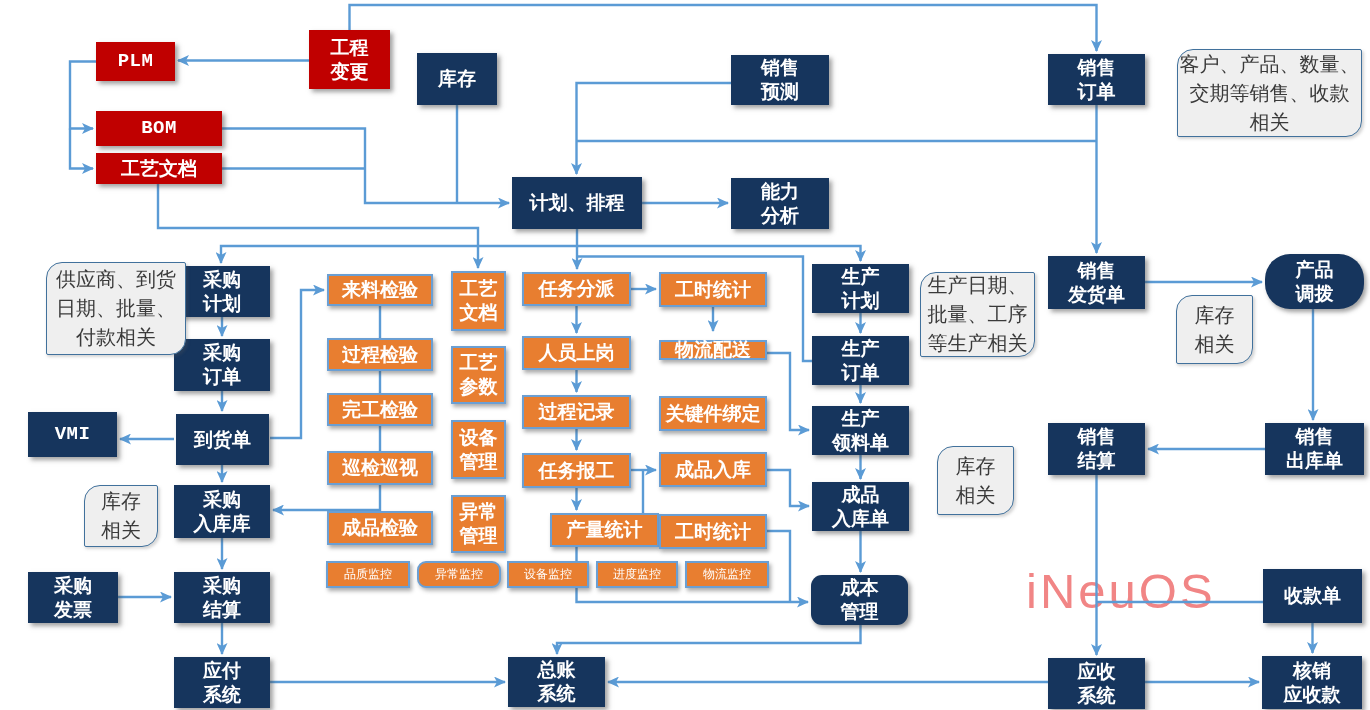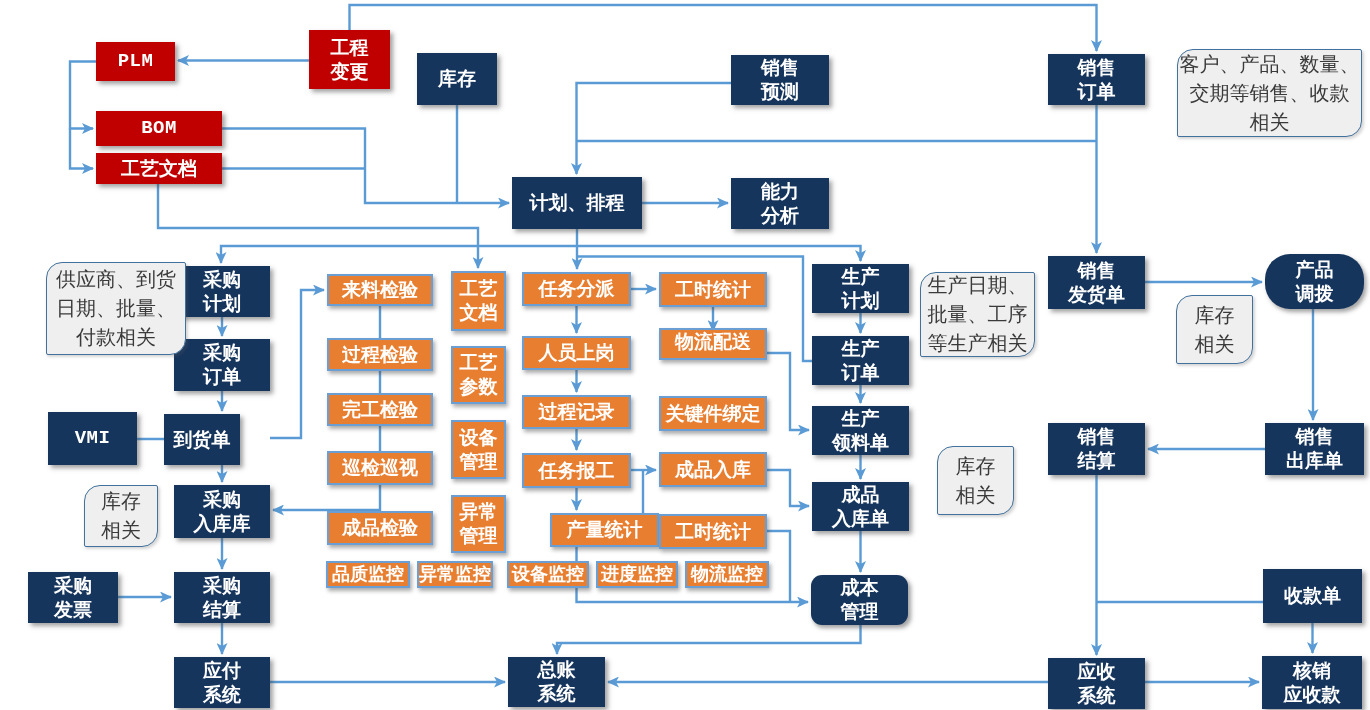--- a/index.html
+++ b/index.html
@@ -13,30 +13,31 @@
     text-align:center;white-space:pre-line;box-sizing:border-box;color:#ffffff;
     line-height:1.25;}
   .navy{background:var(--navy,#16355d);font-weight:700;font-size:19px;
     box-shadow:2.5px 3px 4.5px rgba(70,70,70,.5);}
   .navy.rounded{border-radius:11px;}
   .red{background:var(--red,#c00000);font-weight:700;font-size:19px;
     box-shadow:2.5px 3px 4.5px rgba(70,70,70,.5);}
   .latin{font-family:"Liberation Mono",monospace;font-size:19px;letter-spacing:.5px;}
   .orange{background:var(--orange,#e87e30);border:2px solid var(--orange-border,#6b9fd3);
     font-weight:600;font-size:19px;box-shadow:2px 2.5px 4px rgba(70,70,70,.45);}
-  .orange.small{font-size:18px;font-weight:700;}
+  .orange.small{font-size:12px;font-weight:400;}
   .note{background:var(--note-fill,#efefef);border:1.4px solid var(--note-border,#41719c);
     color:var(--note-text,#3a3a3a);font-family:"Liberation Serif",serif;font-size:20px;
     font-weight:400;border-radius:16px 2px 16px 2px;line-height:1.45;
     box-shadow:1.5px 2px 3px rgba(90,90,90,.25);}
 </style>
 </head>
 <body>
 
 <div class="canvas">
+  <div class="watermark" style="left:1026px;top:563px;">iNeuOS</div>
   <svg id="edges" viewBox="0 0 1370 710" xmlns="http://www.w3.org/2000/svg">
     <defs>
       <marker id="arrow" markerUnits="userSpaceOnUse" markerWidth="13" markerHeight="11" refX="11" refY="5.5" orient="auto">
         <path d="M0,0 L12,5.5 L0,11 L3,5.5 z" fill="#5b9bd5"></path>
       </marker>
     </defs>
   <polyline points="349.5,30 349.5,5 1096.5,5 1096.5,51" marker-end="url(#arrow)"></polyline>
       <polyline points="309,60.5 178,60.5" marker-end="url(#arrow)"></polyline>
       <polyline points="96,61.5 70,61.5 70,128.5 93,128.5" marker-end="url(#arrow)"></polyline>
       <polyline points="70,128.5 70,168.5 93,168.5" marker-end="url(#arrow)"></polyline>
@@ -103,22 +104,22 @@
 预测</div>
       <div class="node navy" style="left: 1048px; top: 54px; width: 97px; height: 51px;">销售
 订单</div>
       <div class="node navy" style="left: 512px; top: 177px; width: 130px; height: 52px;">计划、排程</div>
       <div class="node navy" style="left: 731px; top: 178px; width: 98px; height: 51px;">能力
 分析</div>
       <div class="node navy" style="left: 174px; top: 266px; width: 96px; height: 51px;">采购
 计划</div>
       <div class="node navy" style="left: 174px; top: 339px; width: 96px; height: 52px;">采购
 订单</div>
-      <div class="node navy" style="left: 164px; top: 414px; width: 76px; height: 51px;">到货单</div>
-      <div class="node navy latin" style="left: 28px; top: 412px; width: 89px; height: 53px; margin-left: 20px;">VMI</div>
+      <div class="node navy" style="left: 176px; top: 414px; width: 93px; height: 51px;">到货单</div>
+      <div class="node navy latin" style="left: 28px; top: 412px; width: 89px; height: 45px;">VMI</div>
       <div class="node navy" style="left: 174px; top: 485px; width: 96px; height: 53px;">采购
 入库库</div>
       <div class="node navy" style="left: 28px; top: 572px; width: 90px; height: 51px;">采购
 发票</div>
       <div class="node navy" style="left: 174px; top: 572px; width: 96px; height: 51px;">采购
 结算</div>
       <div class="node navy" style="left: 174px; top: 657px; width: 96px; height: 51px;">应付
 系统</div>
       <div class="node navy" style="left: 508px; top: 657px; width: 97px; height: 50px;">总账
 系统</div>
@@ -157,26 +158,26 @@
       <div class="node orange" style="left: 451px; top: 420px; width: 55px; height: 59px;">设备
 管理</div>
       <div class="node orange" style="left: 451px; top: 495px; width: 55px; height: 58px;">异常
 管理</div>
       <div class="node orange" style="left: 522px; top: 272px; width: 109px; height: 34px;">任务分派</div>
       <div class="node orange" style="left: 522px; top: 336px; width: 109px; height: 34px;">人员上岗</div>
       <div class="node orange" style="left: 522px; top: 395px; width: 109px; height: 34px;">过程记录</div>
       <div class="node orange" style="left: 522px; top: 453px; width: 109px; height: 35px;">任务报工</div>
       <div class="node orange" style="left: 522px; top: 513px; width: 109px; height: 34px; margin-left: 28px;">产量统计</div>
       <div class="node orange" style="left: 659px; top: 272px; width: 108px; height: 35px;">工时统计</div>
-      <div class="node orange" style="left: 659px; top: 328px; width: 108px; height: 32px; font-family: Liberation Mono, monospace;">物流配送</div>
+      <div class="node orange" style="left: 659px; top: 340px; width: 108px; height: 20px;">物流配送</div>
       <div class="node orange" style="left: 659px; top: 396px; width: 108px; height: 35px;">关键件绑定</div>
       <div class="node orange" style="left: 659px; top: 452px; width: 108px; height: 35px;">成品入库</div>
       <div class="node orange" style="left: 659px; top: 514px; width: 108px; height: 35px;">工时统计</div>
       <div class="node orange small" style="left: 326px; top: 561px; width: 84px; height: 27px;">品质监控</div>
-      <div class="node orange small" style="left: 417px; top: 561px; width: 76px; height: 27px;">异常监控</div>
+      <div class="node orange small" style="left: 417px; top: 561px; width: 84px; height: 27px; border-radius: 9px;">异常监控</div>
       <div class="node orange small" style="left: 507px; top: 561px; width: 82px; height: 27px;">设备监控</div>
       <div class="node orange small" style="left: 596px; top: 561px; width: 82px; height: 27px;">进度监控</div>
       <div class="node orange small" style="left: 685px; top: 561px; width: 84px; height: 27px;">物流监控</div>
       <div class="node note" style="left: 18px; top: 262px; width: 140px; height: 93px; margin-left: 28px;">供应商、到货
 日期、批量、
 付款相关</div>
       <div class="node note" style="left: 1177px; top: 49px; width: 185px; height: 88px;">客户、产品、数量、
 交期等销售、收款
 相关</div>
       <div class="node note" style="left: 920px; top: 272px; width: 115px; height: 85px;">生产日期、

